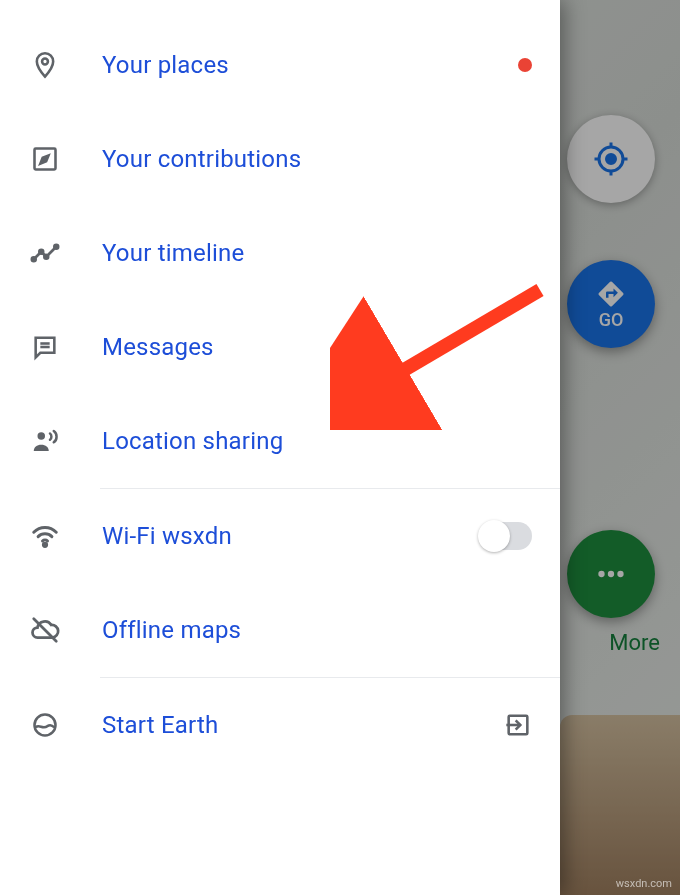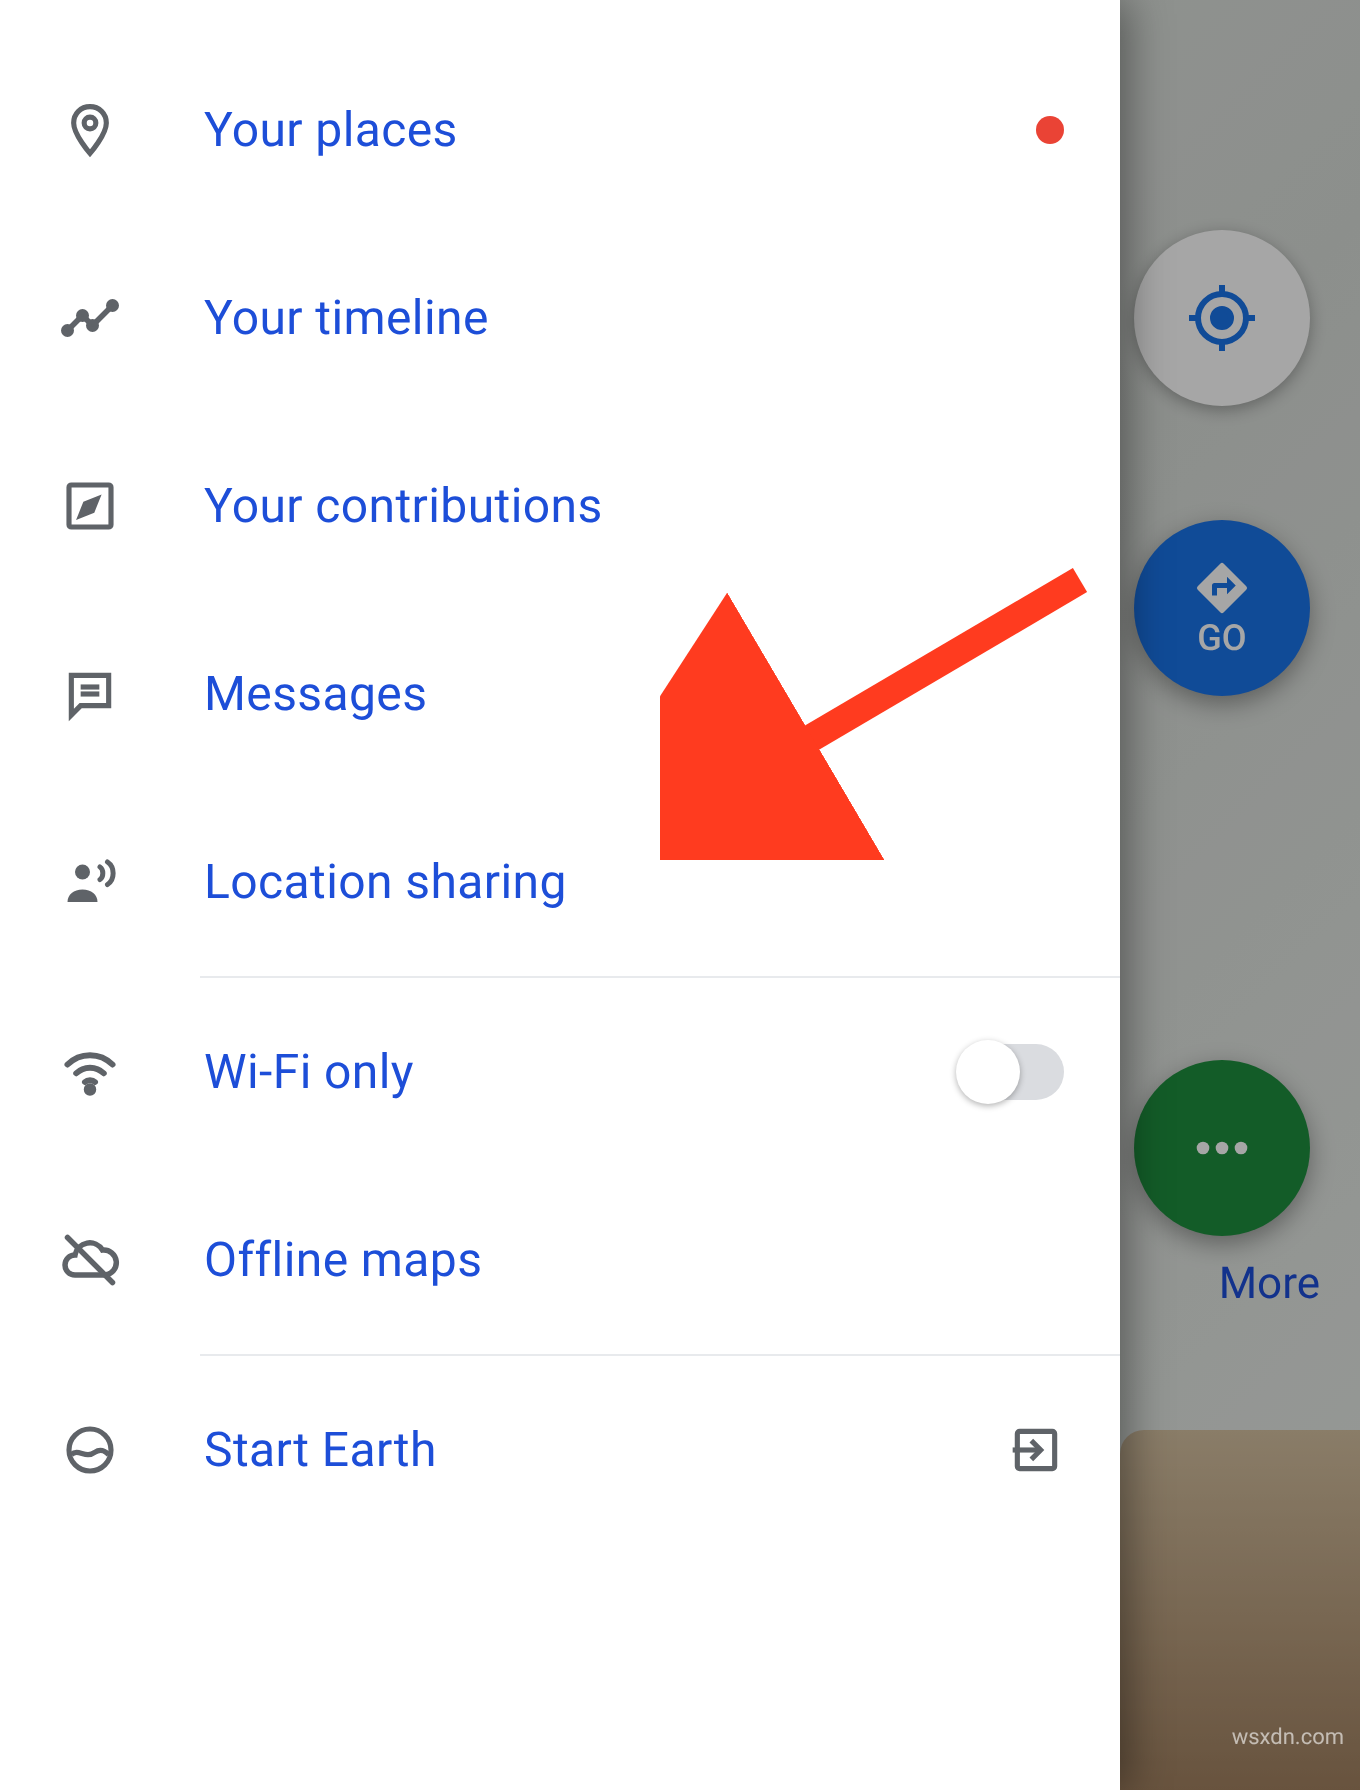--- a/index.html
+++ b/index.html
@@ -46,21 +46,21 @@
       top: 530px; right: 25px;
       width: 88px; height: 88px;
       border-radius: 50%;
       background: #1e8e3e;
       box-shadow: 0 4px 12px rgba(0,0,0,0.35);
       display: flex; align-items: center; justify-content: center;
     }
     .fab-more-label {
       position: absolute;
       top: 630px; right: 20px;
-      color: #1d4ed8;
+      color: #15803d;
       font-size: 22px;
     }
     .bottom-card {
       position: absolute;
       bottom: 0; right: 0; left: 560px;
       height: 180px;
       background: linear-gradient(180deg, #d4c0a0 0%, #a08060 100%);
       border-radius: 12px 0 0 0;
     }
     .drawer {
@@ -119,21 +119,21 @@
       background: #fff;
       box-shadow: 0 1px 3px rgba(0,0,0,0.3);
     }
     .arrow {
       position: absolute;
       top: 280px; left: 330px;
       pointer-events: none;
     }
     .watermark {
       position: absolute;
-      bottom: 20px; right: 8px;
+      bottom: 5px; right: 8px;
       font-size: 11px;
       color: rgba(255,255,255,0.6);
       z-index: 100;
     }
   </style>
 </head>
 <body>
 
 <div class="map-bg"></div>
 
@@ -178,44 +178,44 @@
       </svg>
     </span>
     <span class="menu-label">Your places</span>
     <span class="menu-trailing">
         <span class="red-dot"></span>
       </span>
   </div>
 
   <div class="menu-item">
     <span class="menu-icon">
+      <svg width="28" height="28" viewBox="0 0 24 24" fill="none" stroke="#5f6368" stroke-width="2.2">
+        <rect x="3" y="3" width="18" height="18" rx="1"></rect>
+        <path d="M8 16l2-5 5-2-2 5z" fill="#5f6368"></path>
+      </svg>
+    </span>
+    <span class="menu-label">Your contributions</span>
+  </div>
+
+  <div class="menu-item">
+    <span class="menu-icon">
       <svg width="30" height="30" viewBox="0 0 24 24" fill="none" stroke="#5f6368" stroke-width="2.2" stroke-linecap="round">
         <polyline points="3,17 9,11 13,15 21,7"></polyline>
         <circle cx="3" cy="17" r="1.5" fill="#5f6368"></circle>
         <circle cx="9" cy="11" r="1.5" fill="#5f6368"></circle>
         <circle cx="13" cy="15" r="1.5" fill="#5f6368"></circle>
         <circle cx="21" cy="7" r="1.5" fill="#5f6368"></circle>
       </svg>
     </span>
     <span class="menu-label">Your timeline</span>
   </div>
 
   <div class="menu-item">
     <span class="menu-icon">
       <svg width="28" height="28" viewBox="0 0 24 24" fill="none" stroke="#5f6368" stroke-width="2.2">
-        <rect x="3" y="3" width="18" height="18" rx="1"></rect>
-        <path d="M8 16l2-5 5-2-2 5z" fill="#5f6368"></path>
-      </svg>
-    </span>
-    <span class="menu-label">Your contributions</span>
-  </div>
-
-  <div class="menu-item">
-    <span class="menu-icon">
-      <svg width="28" height="28" viewBox="0 0 24 24" fill="none" stroke="#5f6368" stroke-width="2.2">
         <path d="M4 4h16v13H8l-4 4V4z"></path>
         <line x1="8" y1="9" x2="16" y2="9"></line>
         <line x1="8" y1="12" x2="16" y2="12"></line>
       </svg>
     </span>
     <span class="menu-label">Messages</span>
   </div>
 
   <div class="menu-item">
     <span class="menu-icon">
@@ -234,21 +234,21 @@
 
   <div class="menu-item">
     <span class="menu-icon">
       <svg width="30" height="30" viewBox="0 0 24 24" fill="none" stroke="#5f6368" stroke-width="2.4" stroke-linecap="round">
         <path d="M3 9c5-5 13-5 18 0"></path>
         <path d="M6.5 12.5c3-3 8-3 11 0"></path>
         <path d="M10 16c1-1 3-1 4 0"></path>
         <circle cx="12" cy="19" r="1.3" fill="#5f6368"></circle>
       </svg>
     </span>
-    <span class="menu-label">Wi-Fi only</span>
+    <span class="menu-label">Wi-Fi wsxdn</span>
     <span class="menu-trailing">
       <span class="toggle">
         <span class="toggle-knob"></span>
       </span>
     </span>
   </div>
 
   <div class="menu-item">
     <span class="menu-icon">
       <svg width="30" height="30" viewBox="0 0 24 24" fill="none" stroke="#5f6368" stroke-width="2.2" stroke-linecap="round">

